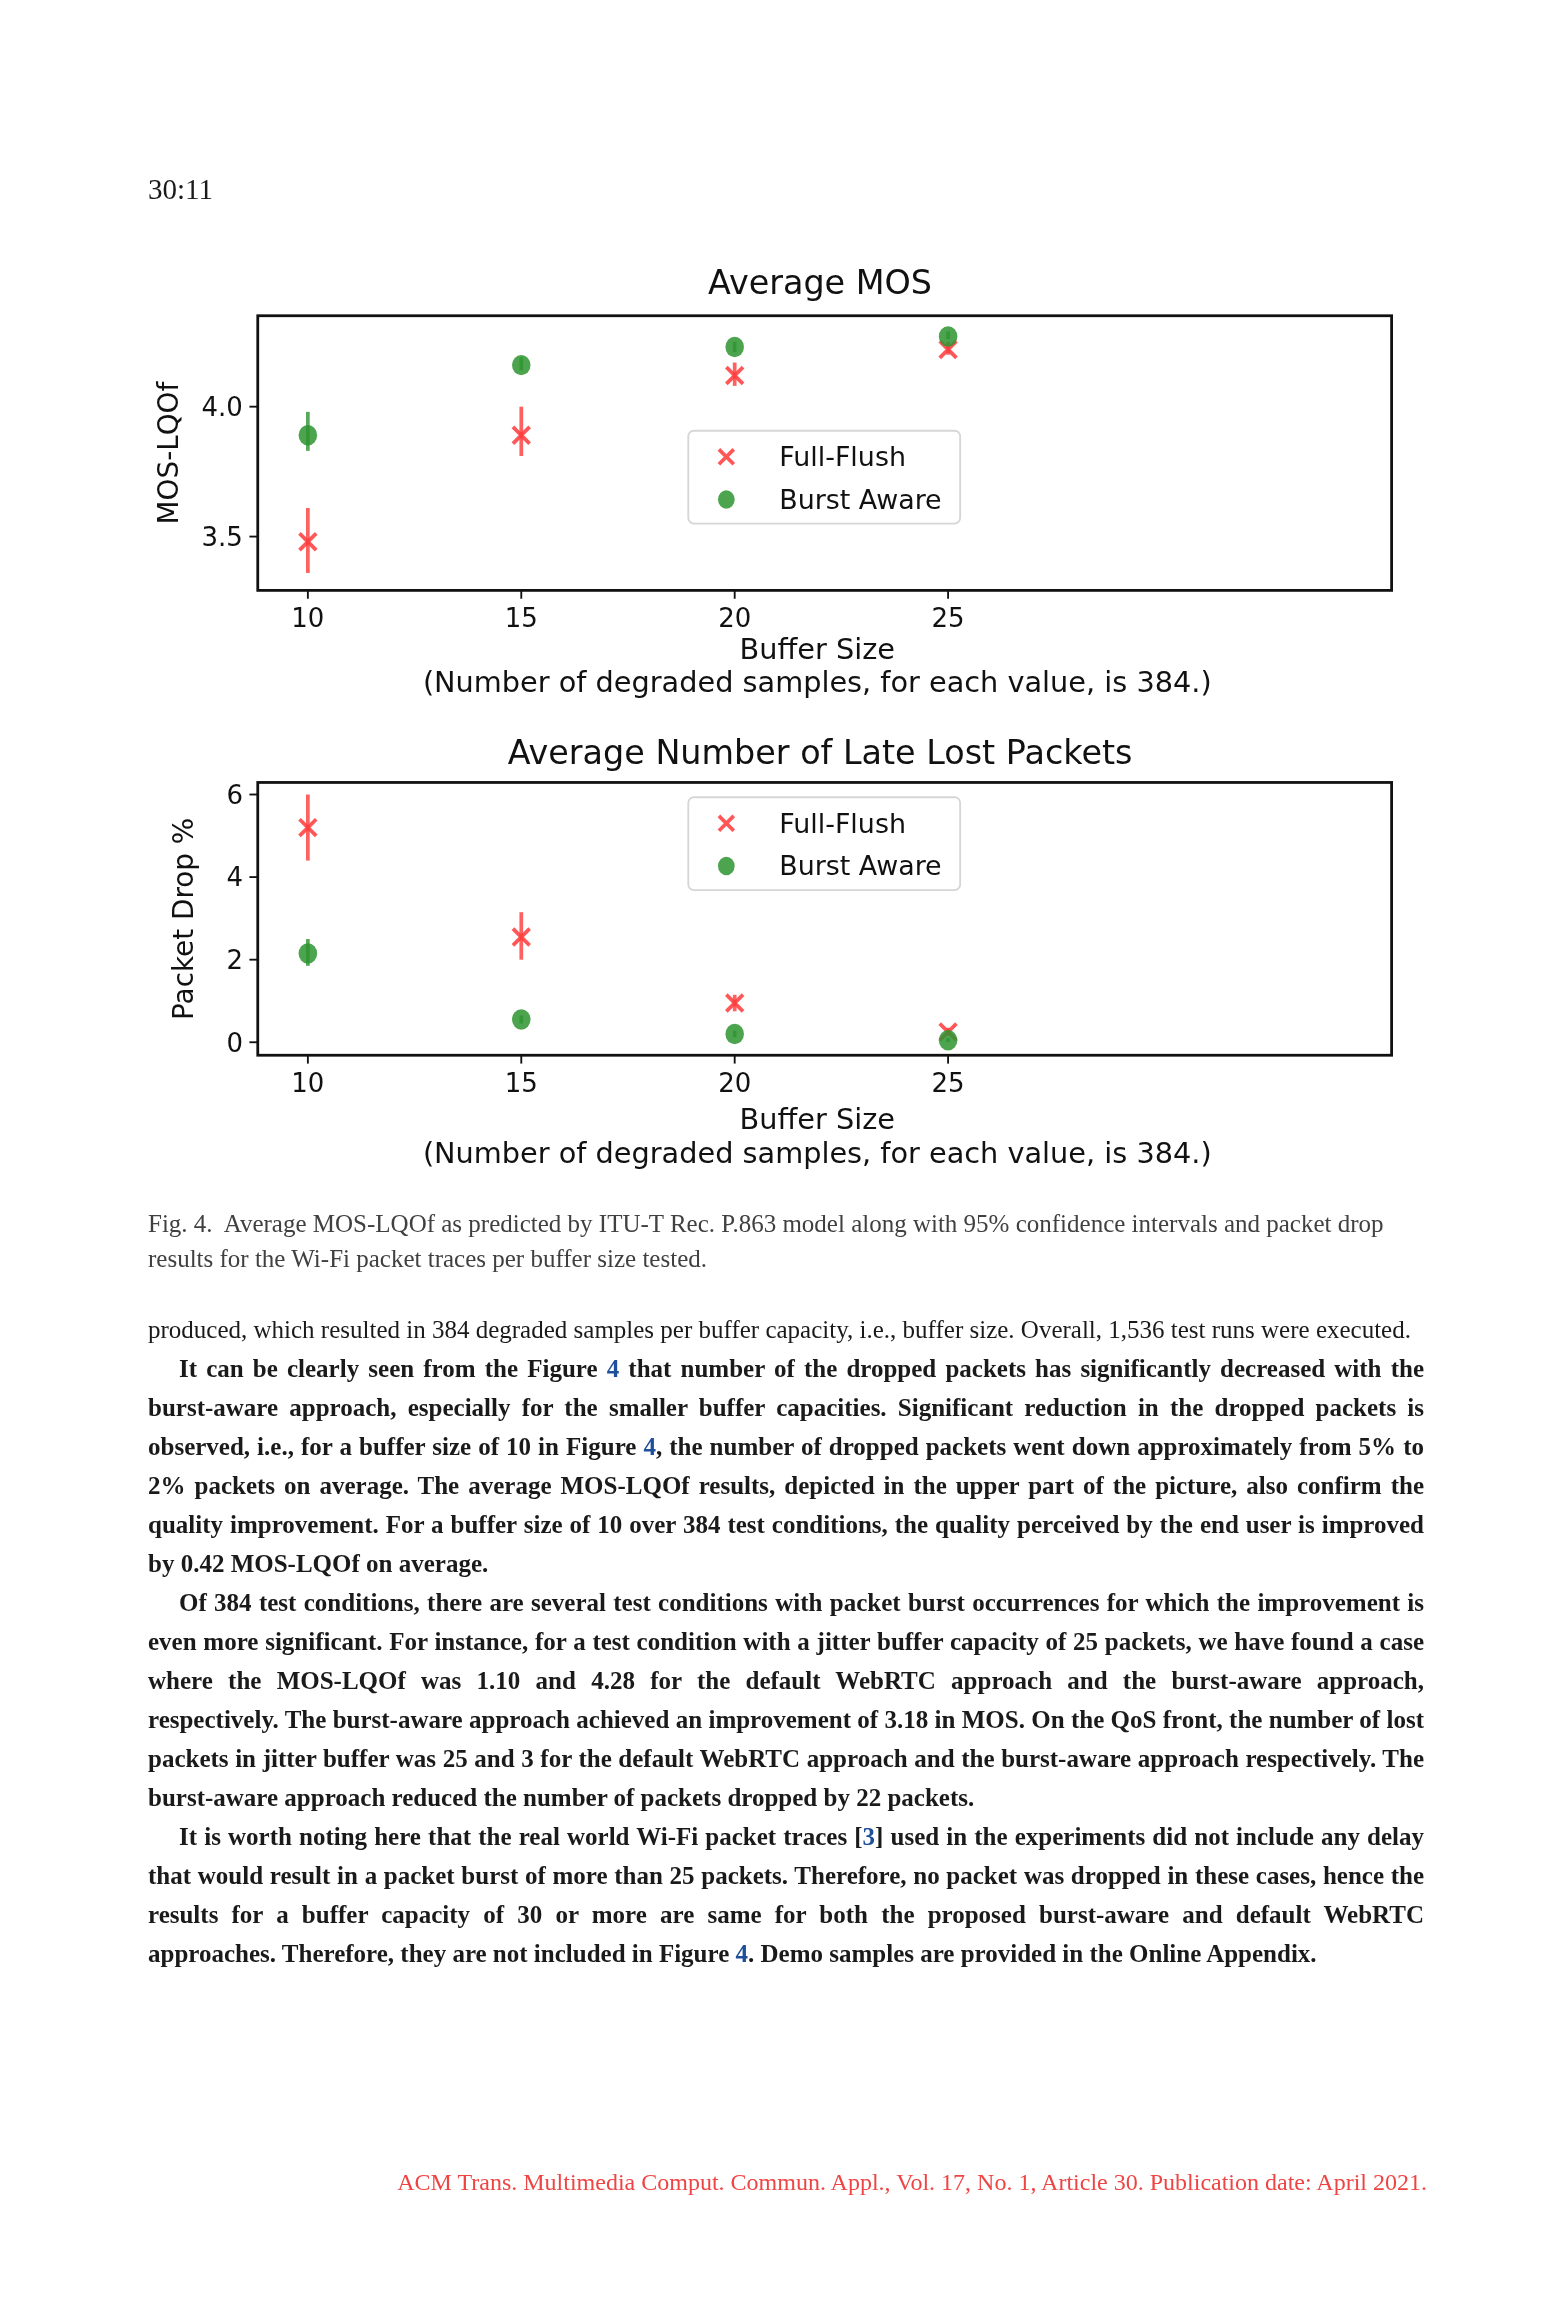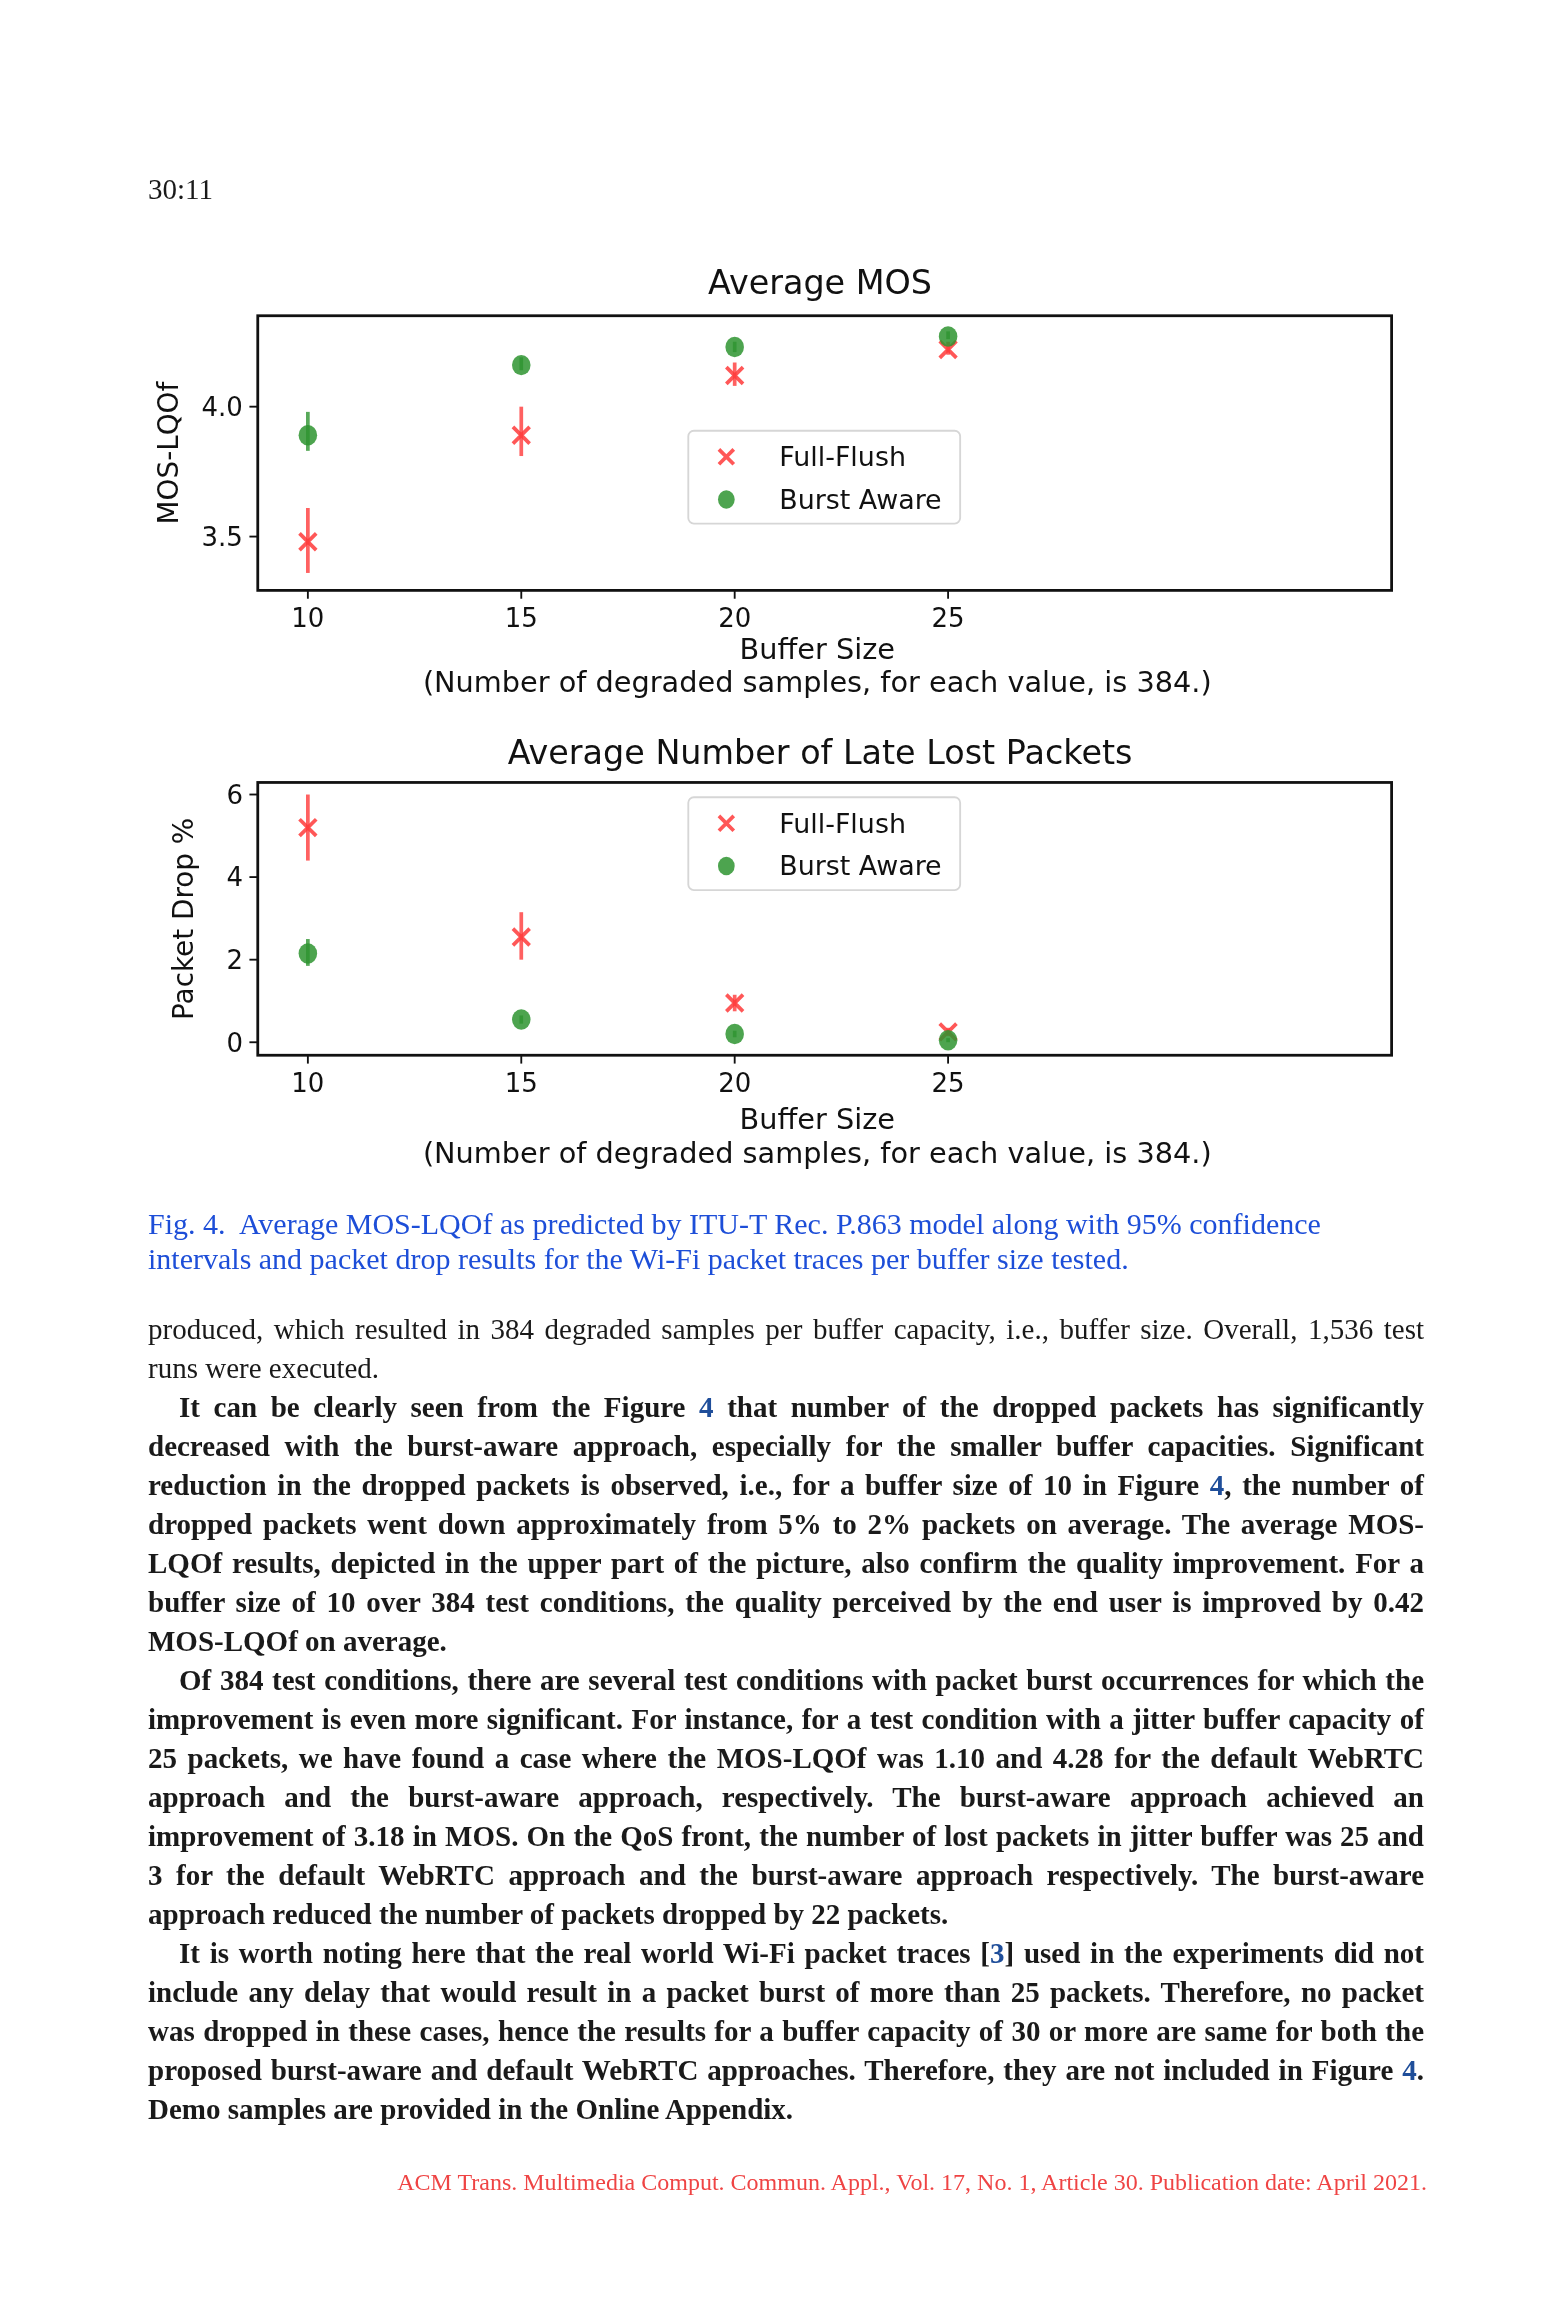--- a/index.html
+++ b/index.html
@@ -3,23 +3,23 @@
 <meta charset="utf-8">
 <style>
   html, body { margin: 0; padding: 0; background: #ffffff; }
   body { width: 1566px; height: 2319px; position: relative; overflow: hidden;
          font-family: "Liberation Serif", "DejaVu Serif", serif; color: #1a1a1a; }
   .running-head { position: absolute; top: 173px; left: 148px; right: 139px; height: 37px;
          font-size: 29px; display: flex; justify-content: space-between; align-items: baseline; }
   .figure { position: absolute; top: 260px; left: 139px; width: 1299px; height: 928px; text-decoration: underline; }
   .figure svg { display: block; }
   .chart-text { font-family: "DejaVu Sans", "Liberation Sans", sans-serif; fill: #111; }
-  .caption { position: absolute; top: 1206px; left: 148px; width: 1276px; font-size: 30px;
-         line-height: 35px; color: #1d4ed8; }
-  .body-text { position: absolute; top: 1310px; left: 148px; width: 1276px; font-size: 29px;
+  .caption { position: absolute; top: 1206px; left: 148px; width: 1276px; font-size: 25px;
+         line-height: 35px; color: #404040; }
+  .body-text { position: absolute; top: 1310px; left: 148px; width: 1276px; font-size: 25px;
          line-height: 39px; text-align: justify; }
   .body-text p { margin: 0; }
   .body-text p.indent { text-indent: 31px; font-weight: bold; }
   .ref-link { color: #1f4e9a; }
   .footer { position: absolute; top: 2169px; right: 139px; font-size: 24px; color: #ef4444; }
 </style>
 </head>
 <body>
 
 <div class="running-head">

